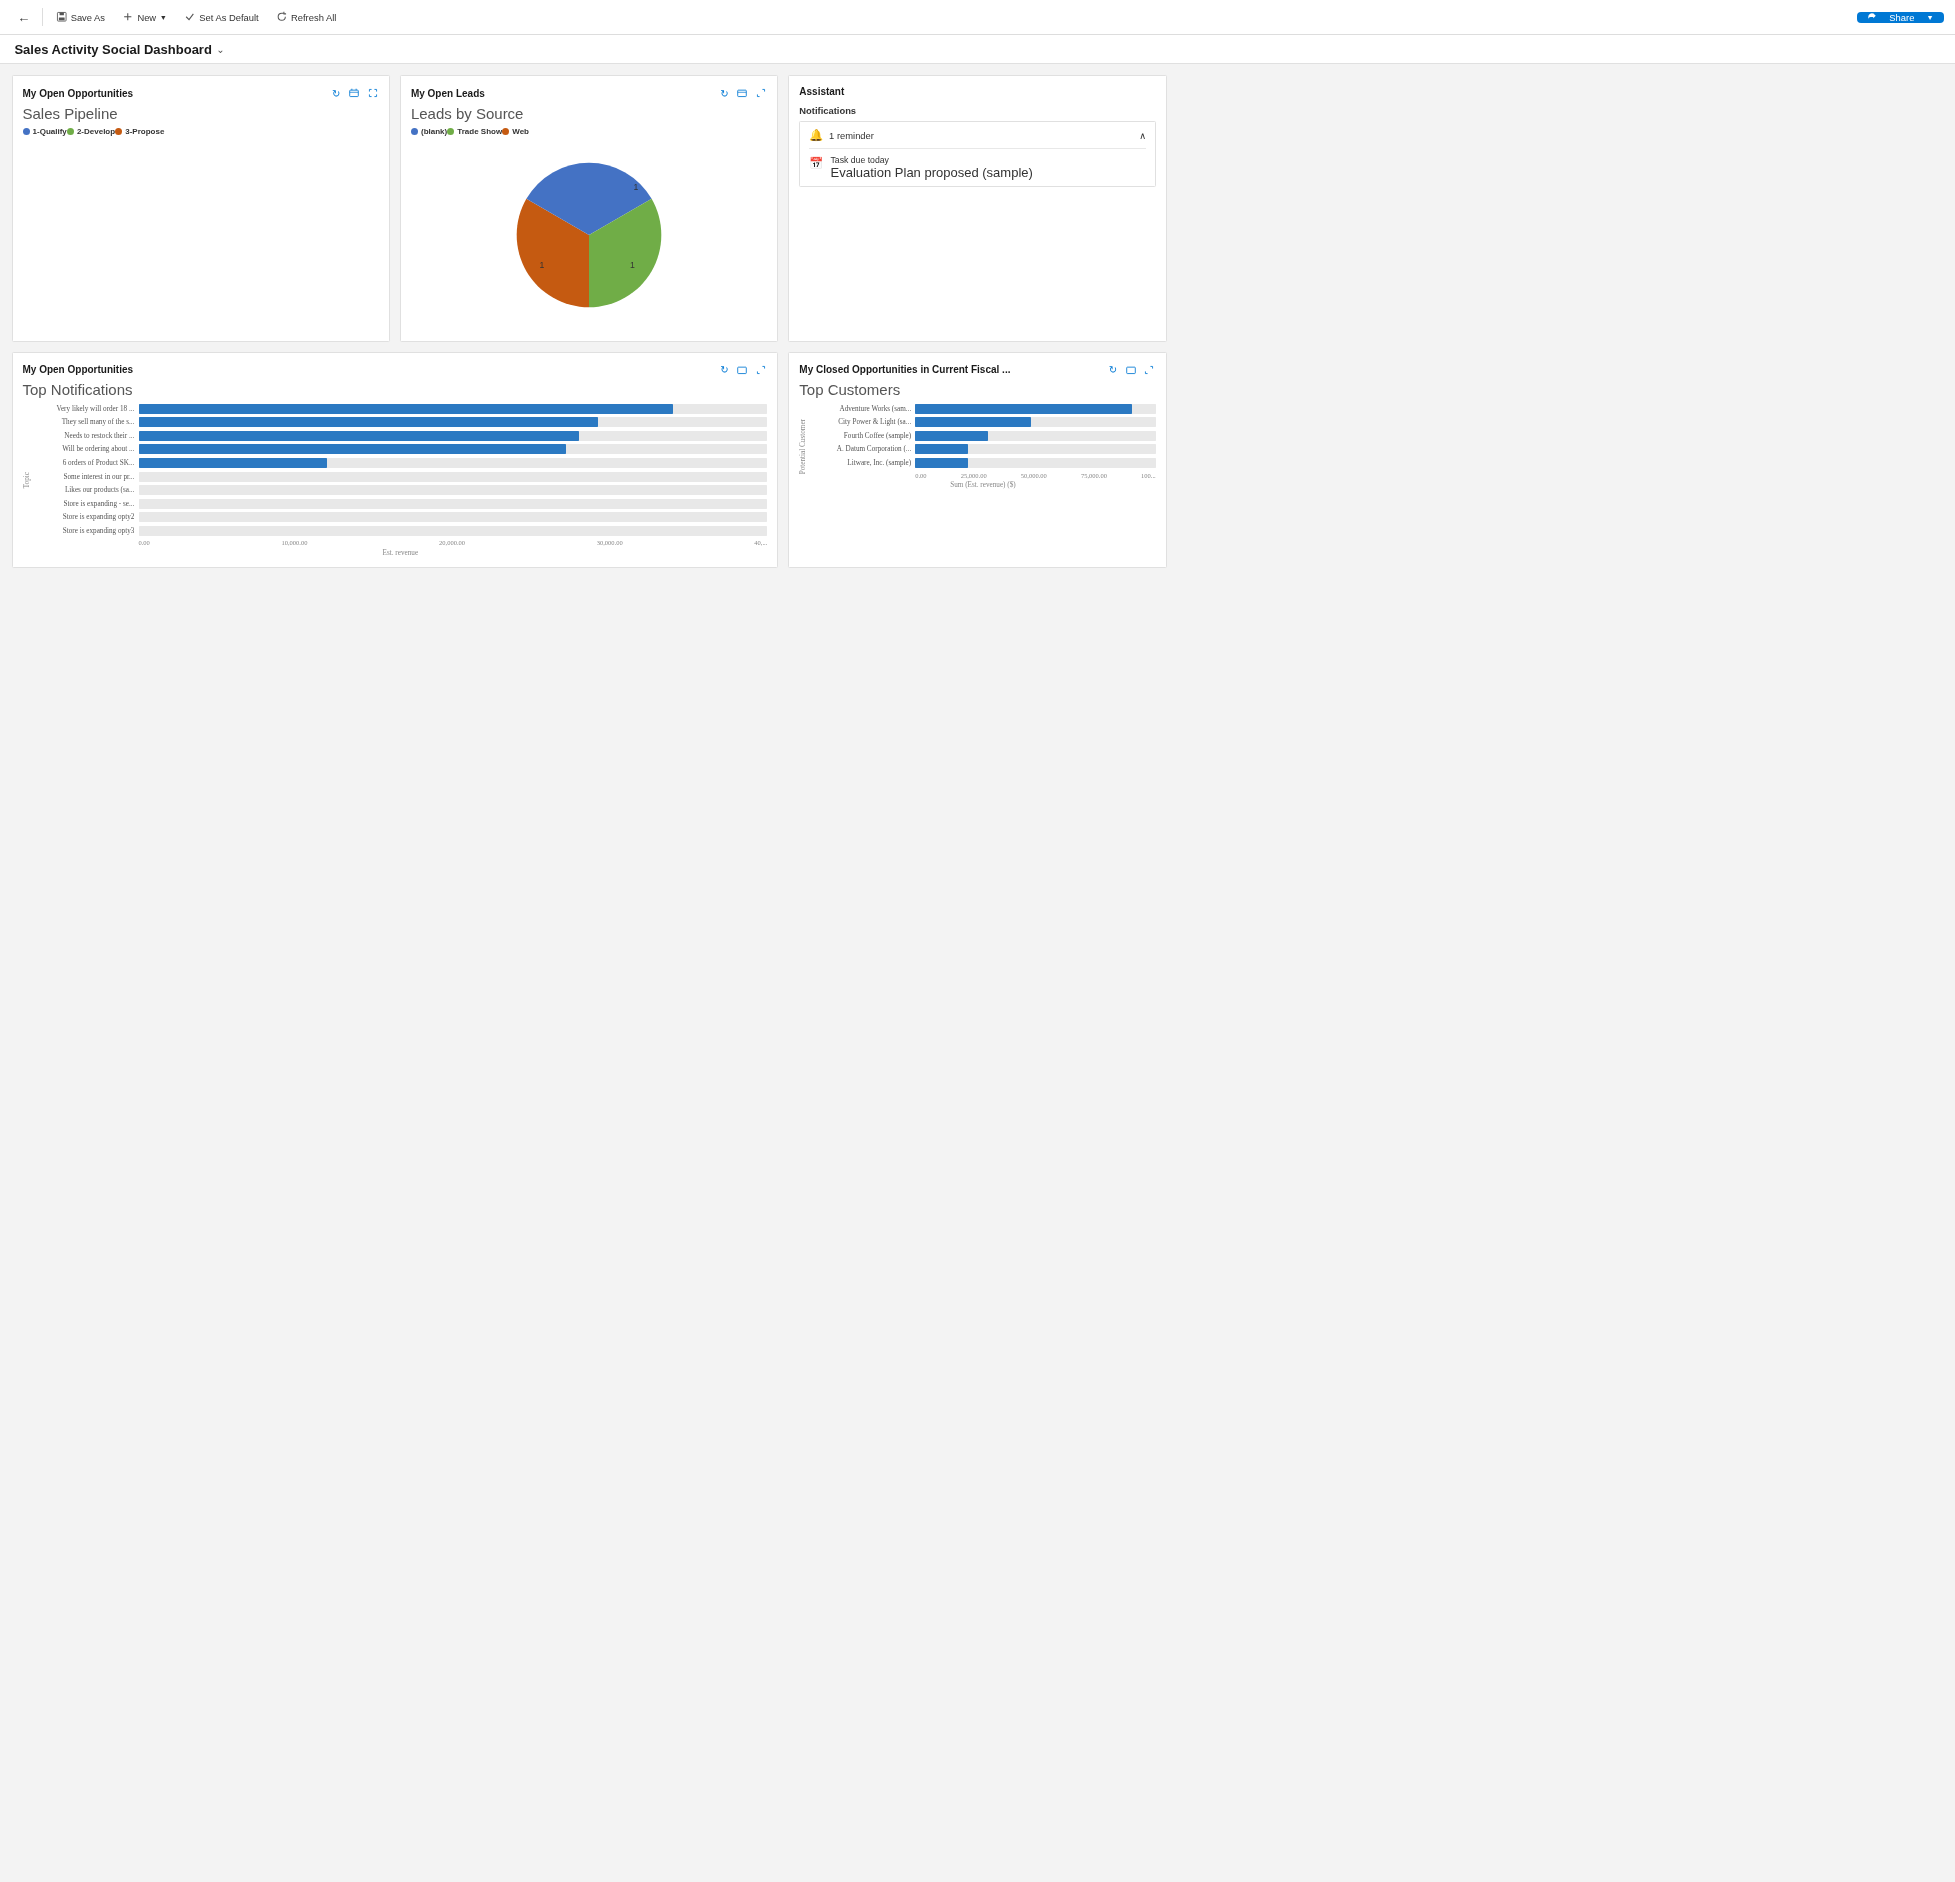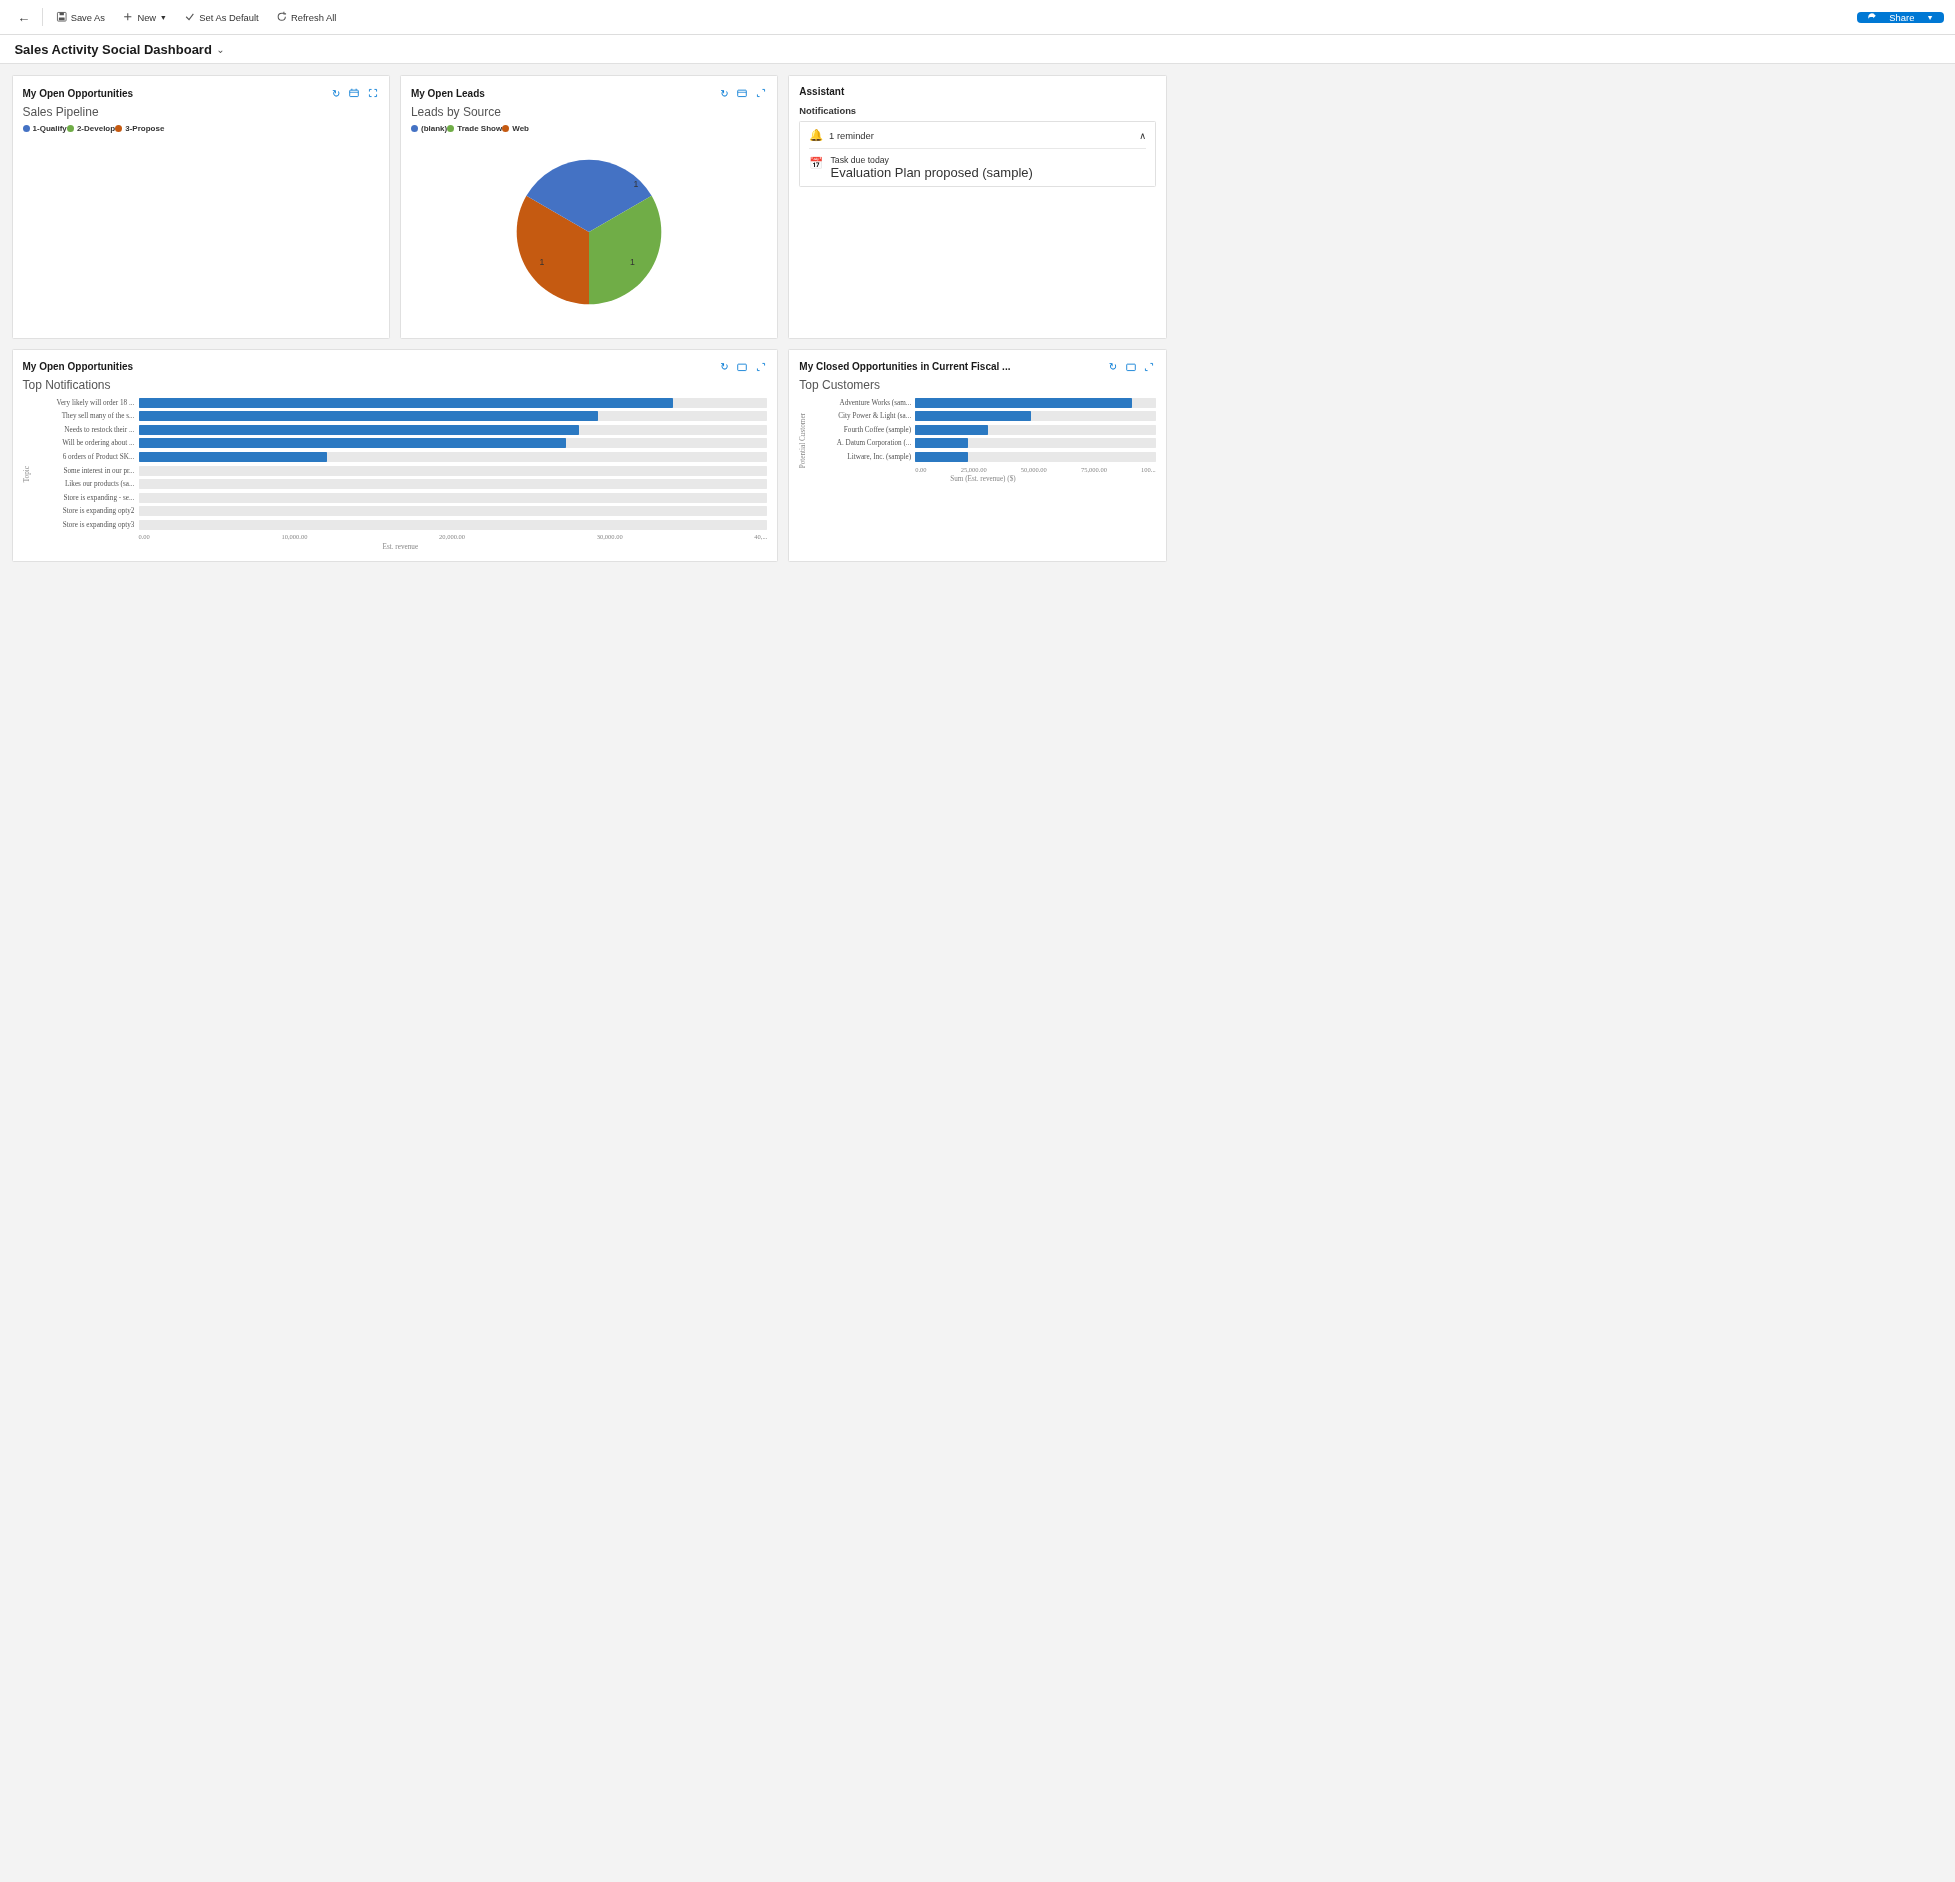--- a/index.html
+++ b/index.html
@@ -62,21 +62,21 @@
       display: flex; align-items: center; justify-content: space-between;
       margin-bottom: 4.3px;
     }
     .card-title { font-size: 10px; font-weight: 600; color: #1a1a1a; }
     .card-icons { display: flex; gap: 5.8px; }
     .card-icon-btn {
       border: none; background: transparent; cursor: pointer;
       color: #0078d4; font-size: 10px; padding: 1.4px;
       display: flex; align-items: center;
     }
-    .card-subtitle { font-size: 12px; color: #555; margin-bottom: 5.8px; }
+    .card-subtitle { font-size: 15px; color: #555; margin-bottom: 5.8px; }
 
     
     .legend { display: flex; gap: 0; margin-bottom: 4.3px; flex-wrap: wrap; font-weight: bold; }
     .legend-item { display: flex; align-items: center; gap: 2.9px; font-size: 8px; }
     .legend-dot { width: 7.2px; height: 7.2px; border-radius: 50%; }
 
     
     .funnel-container {
       display: flex; flex-direction: column; align-items: center;
       padding: 7.2px 14.4px; position: relative;

